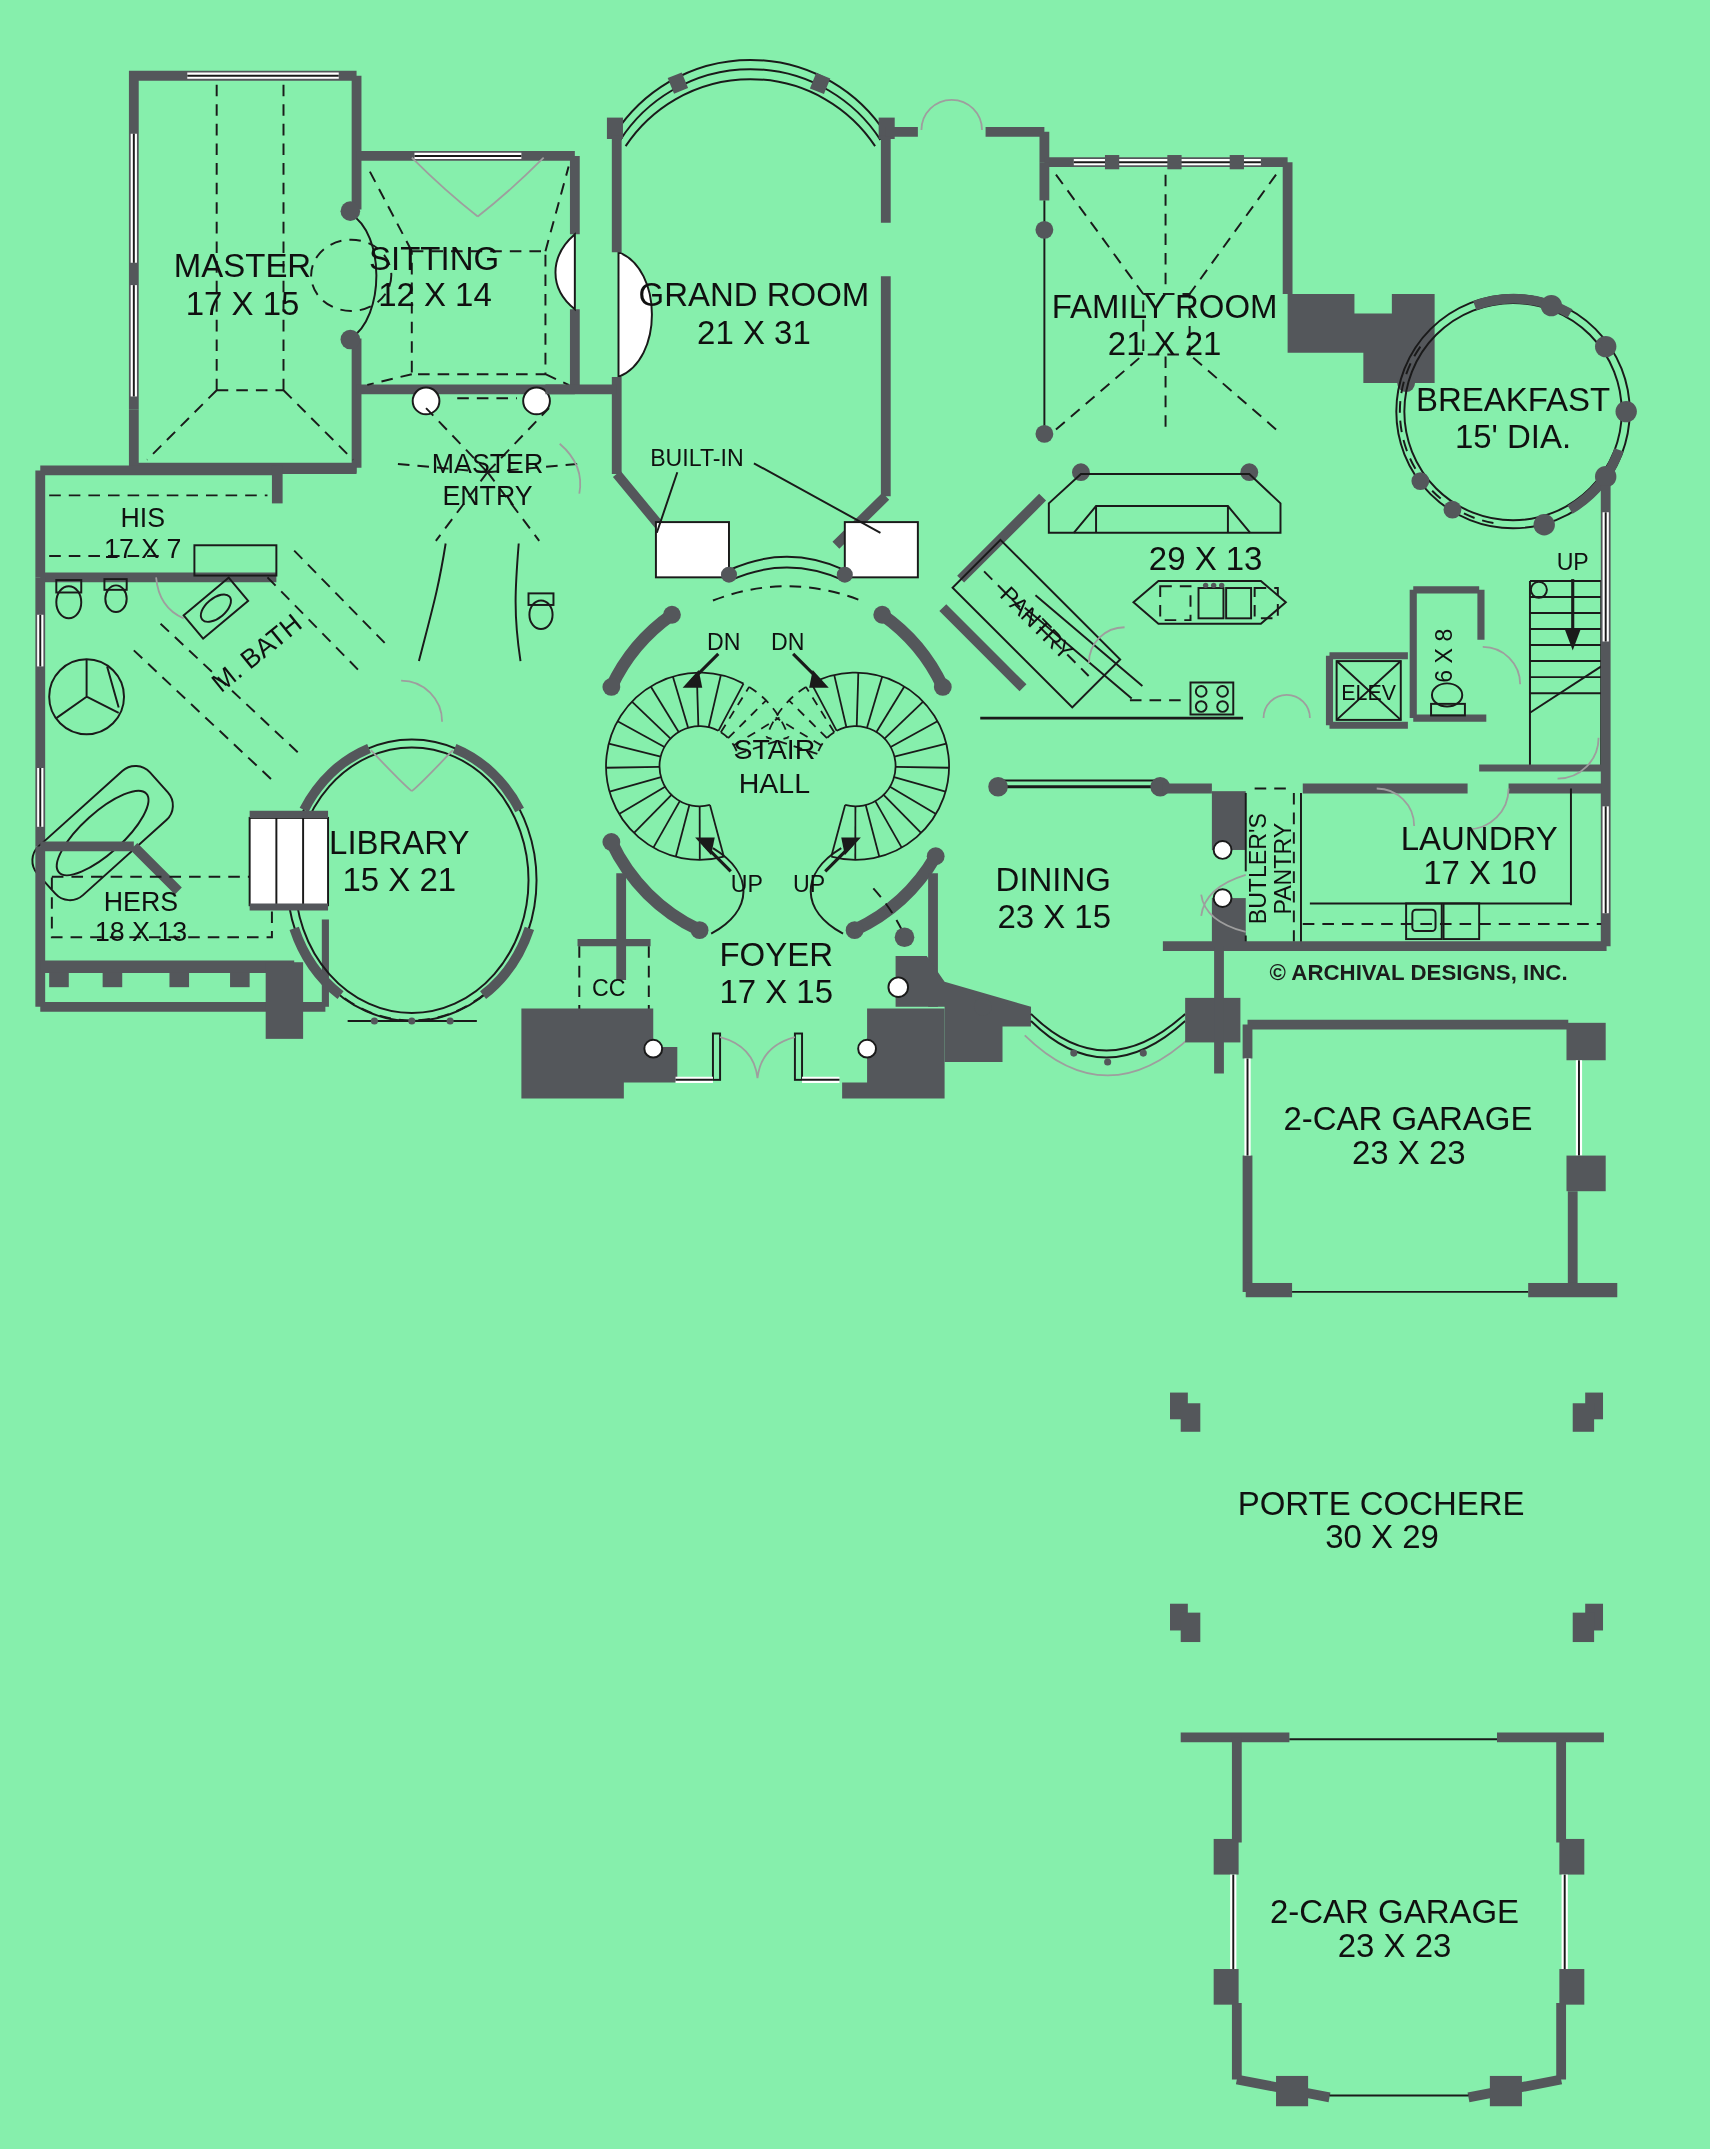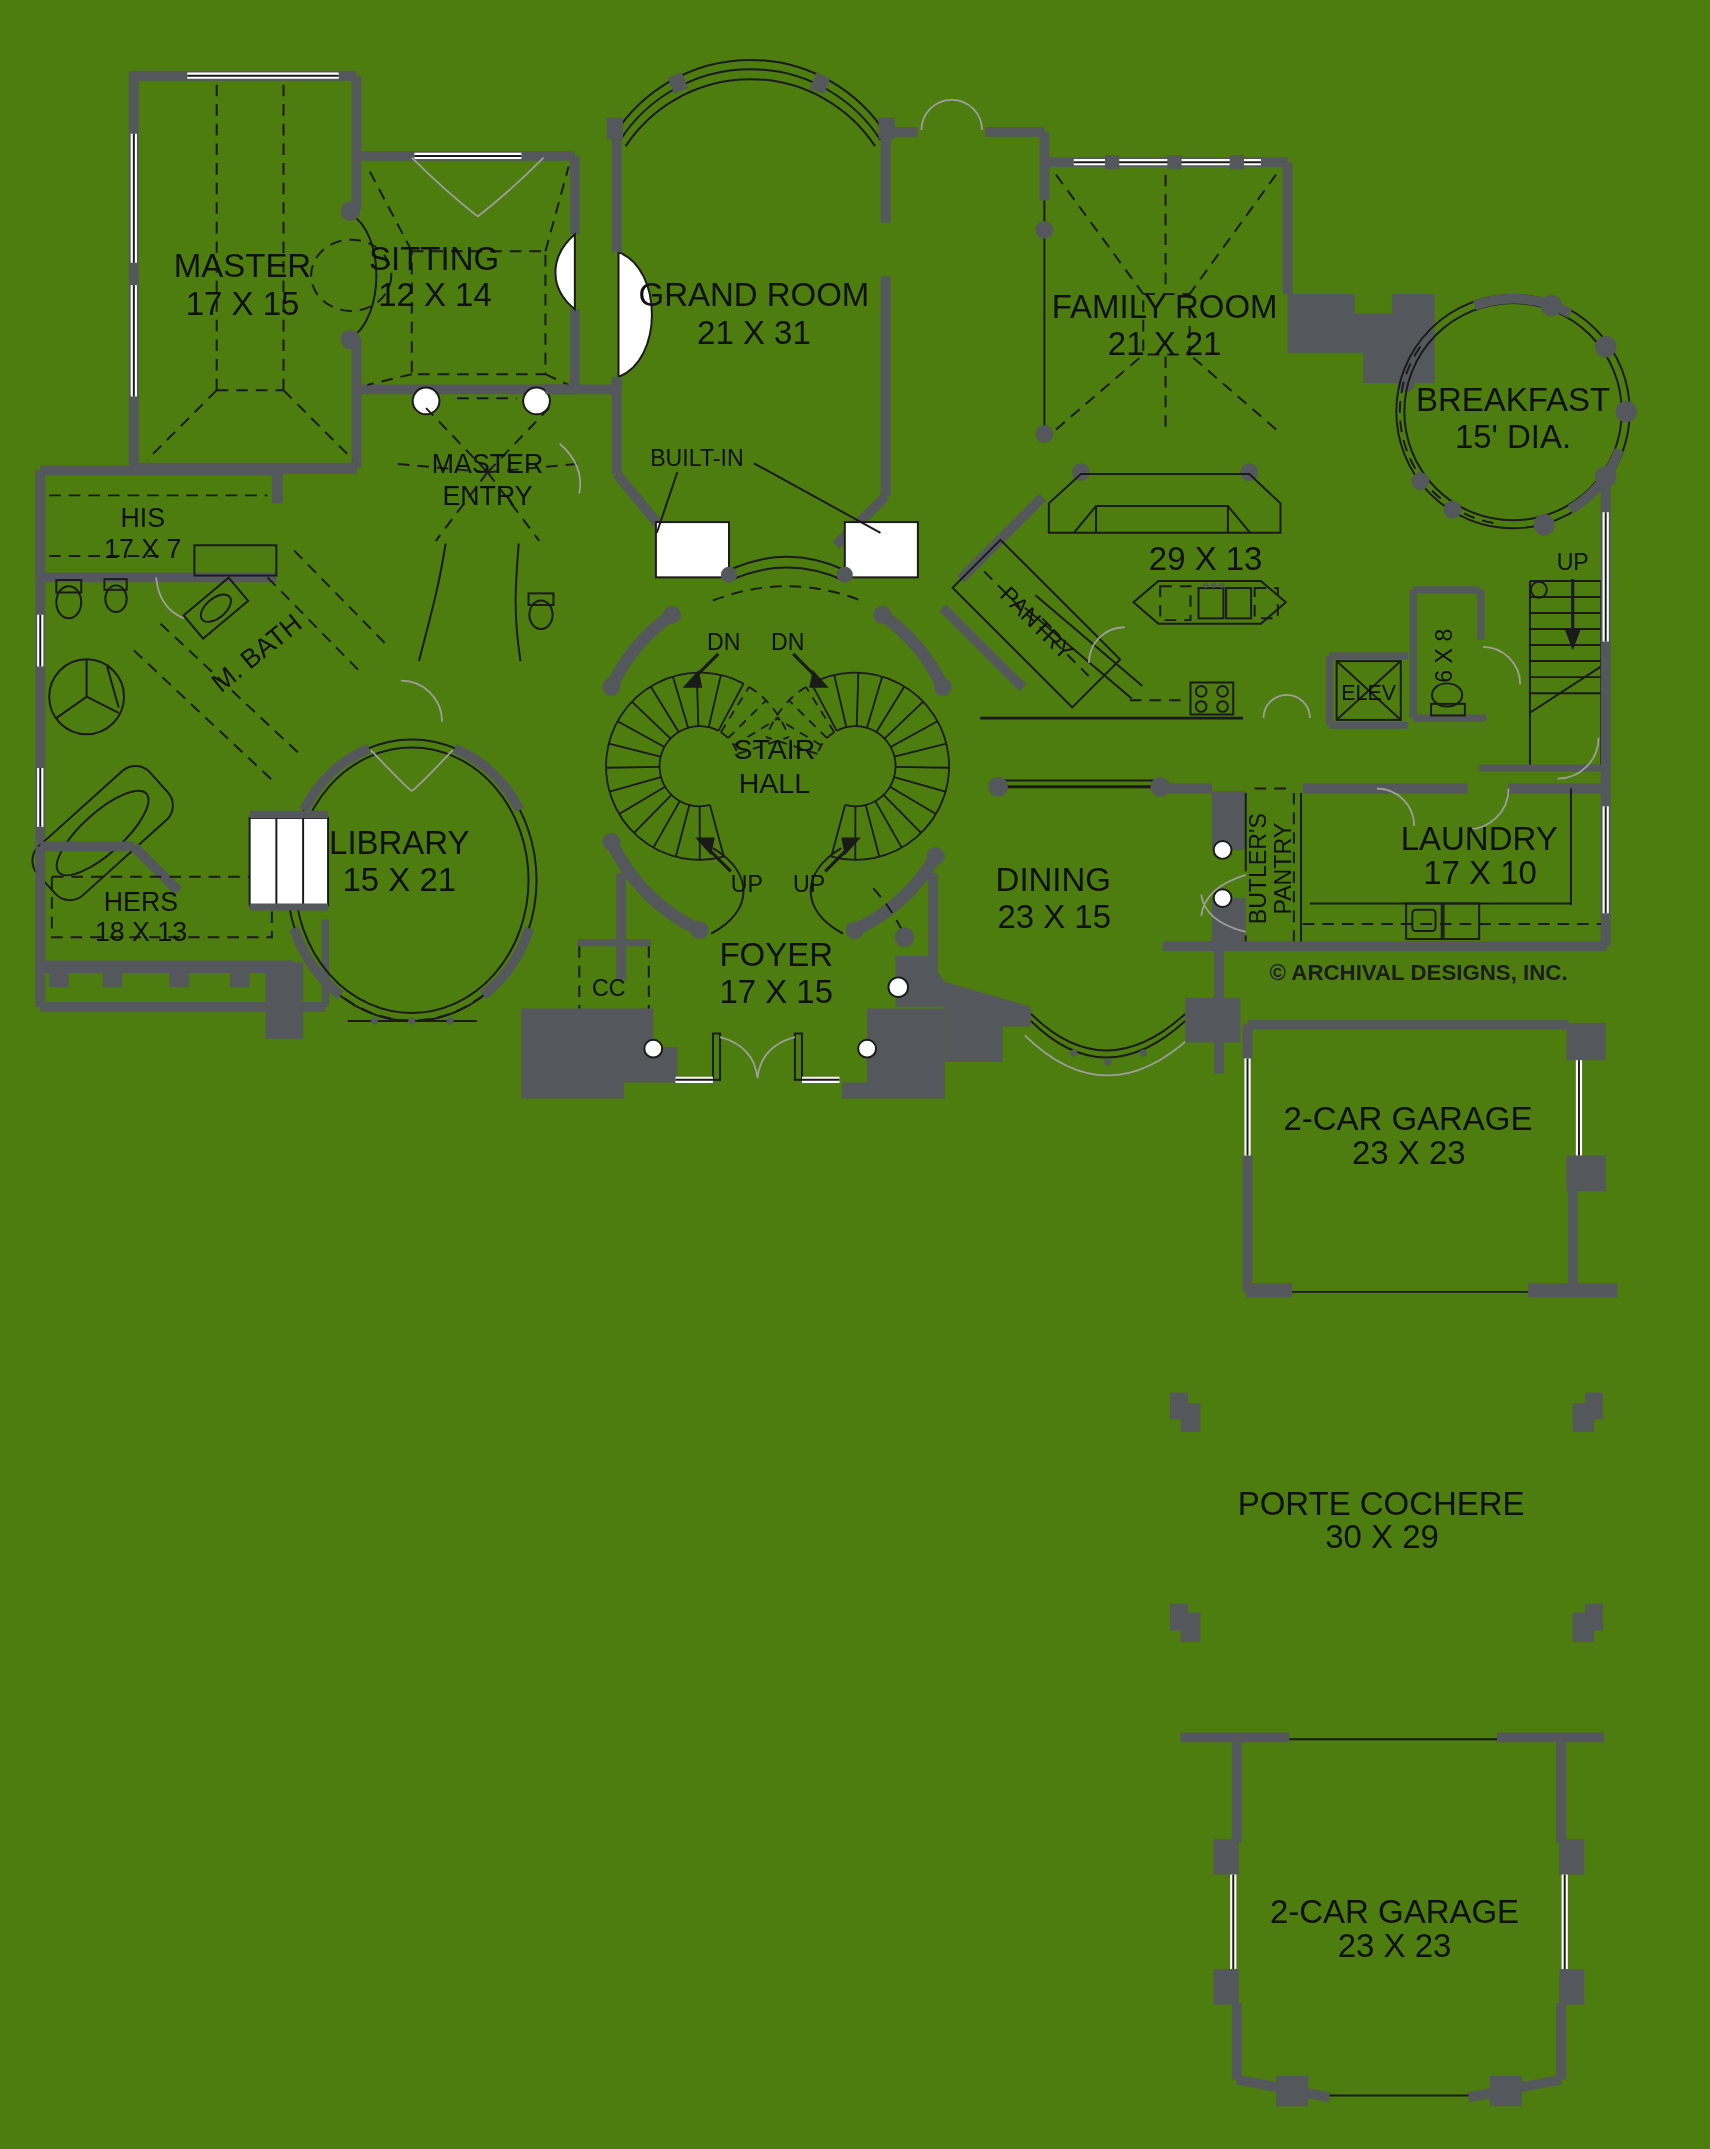--- a/index.html
+++ b/index.html
@@ -1,16 +1,16 @@
 <!DOCTYPE html>
 <html style="font-size:14.3px"><head>
 <meta charset="utf-8">
 <style>
   html,body{margin:0;padding:0;background:#fff}
-  #stage{position:relative;width:1711px;height:2149px;background:#4d7c0f;overflow:hidden}
+  #stage{position:relative;width:1711px;height:2149px;background:#86efac;overflow:hidden}
   svg{display:block}
   text{font-family:"Liberation Sans","DejaVu Sans",sans-serif;fill:#101010;text-anchor:middle;letter-spacing:0}
   .s36{font-size:37px}
   .s32{font-size:32px}
   .s30{font-size:30px}
   .s26{font-size:26px}
   .s24{font-size:24px}
   .cr{font-size:25px;font-weight:700;fill:#1c1c1c}
   .w{fill:none;stroke:#54575b;stroke-width:11}
   .w8{fill:none;stroke:#54575b;stroke-width:8}

